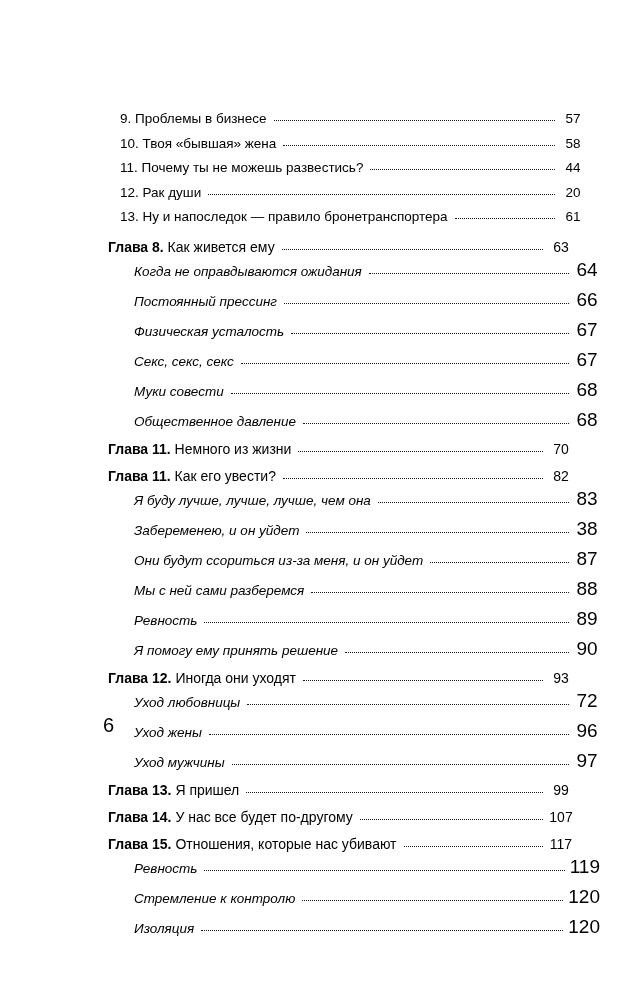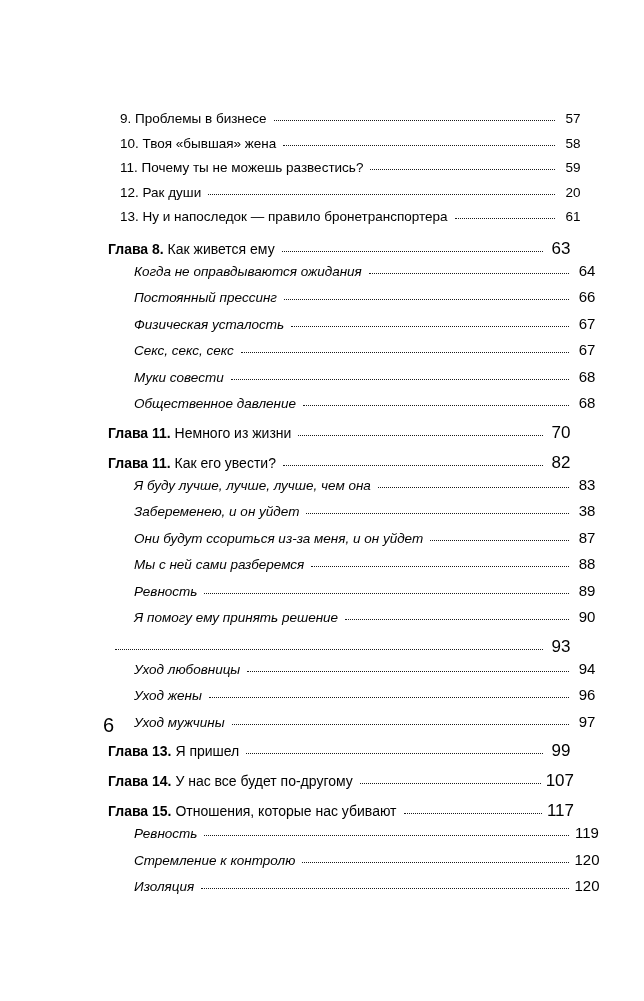--- a/index.html
+++ b/index.html
@@ -61,35 +61,35 @@
   .lvl-chapter {
     margin-bottom: 6px;
   }
   .lvl-chapter .label {
     font-size: 14px;
   }
   .lvl-chapter .label .chap {
     font-weight: bold;
   }
   .lvl-chapter .page-num {
-    font-size: 17px;
+    font-size: 14px;
   }
 
   
   .lvl-sub {
     margin-left: 26px;
     margin-bottom: 11px;
   }
   .lvl-sub .label {
     font-style: italic;
     font-size: 13.5px;
     text-align: center;
   }
   .lvl-sub .page-num {
-    font-size: 15px;
+    font-size: 19px;
   }
 
   .group {
     margin-bottom: 13px;
   }
   .group.first { margin-bottom: 16px; }
 
   .folio {
     position: absolute;
     left: 103px;
@@ -110,21 +110,21 @@
           <span class="page-num">57</span>
         </div>
         <div class="entry lvl-num">
           <span class="label">10. Твоя «бывшая» жена</span>
           <span class="dots"></span>
           <span class="page-num">58</span>
         </div>
         <div class="entry lvl-num">
           <span class="label">11. Почему ты не можешь развестись?</span>
           <span class="dots"></span>
-          <span class="page-num">59</span>
+          <span class="page-num">44</span>
         </div>
         <div class="entry lvl-num">
           <span class="label">12. Рак души</span>
           <span class="dots"></span>
           <span class="page-num">20</span>
         </div>
         <div class="entry lvl-num">
           <span class="label">13. Ну и напоследок — правило бронетранспортера</span>
           <span class="dots"></span>
           <span class="page-num">61</span>
@@ -206,27 +206,28 @@
           <span class="page-num">89</span>
         </div>
         <div class="entry lvl-sub">
           <span class="label">Я помогу ему принять решение</span>
           <span class="dots"></span>
           <span class="page-num">90</span>
         </div>
       </div>
       <div class="group">
         <div class="entry lvl-chapter">
+          <span class="label"><span class="chap">Глава 12.</span> <span>Иногда они уходят</span></span>
           <span class="dots"></span>
           <span class="page-num">93</span>
         </div>
         <div class="entry lvl-sub">
           <span class="label">Уход любовницы</span>
           <span class="dots"></span>
-          <span class="page-num">94</span>
+          <span class="page-num">72</span>
         </div>
         <div class="entry lvl-sub">
           <span class="label">Уход жены</span>
           <span class="dots"></span>
           <span class="page-num">96</span>
         </div>
         <div class="entry lvl-sub">
           <span class="label">Уход мужчины</span>
           <span class="dots"></span>
           <span class="page-num">97</span>

